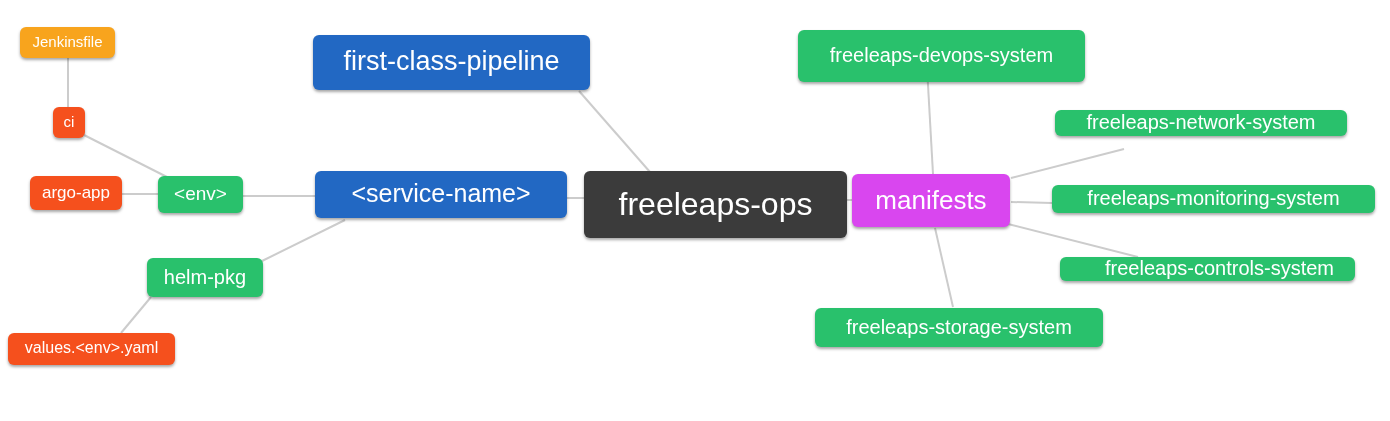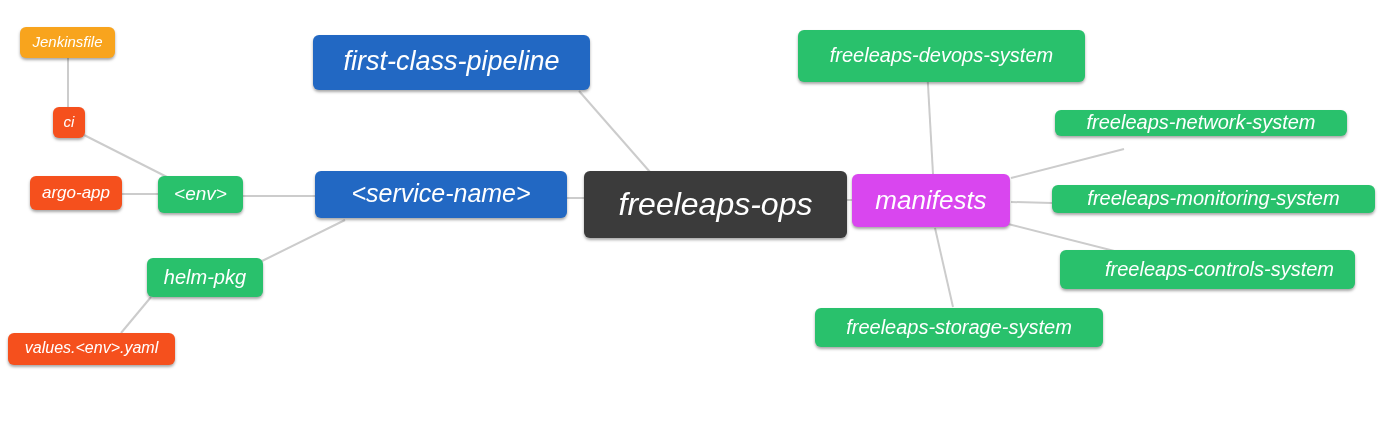--- a/index.html
+++ b/index.html
@@ -7,21 +7,20 @@
     padding: 0;
     background: #ffffff;
     font-family: "Liberation Sans", sans-serif;
   }
   .canvas {
     position: relative;
     width: 1390px;
     height: 421px;
     background: #ffffff;
     overflow: hidden;
-    font-style: italic;
   }
   .edge-layer {
     position: absolute;
     left: 0; top: 0;
     width: 1390px; height: 421px;
   }
   .edge-layer line {
     stroke-width: 2;
     fill: none;
   }
@@ -97,19 +96,19 @@
     </div>
     <div class="node" style="left: 798px; top: 30px; width: 287px; height: 52px; font-size: 20px; background: rgb(41, 193, 108);">
       <span>freeleaps-devops-system</span>
     </div>
     <div class="node" style="left: 1055px; top: 110px; width: 292px; height: 26px; font-size: 20px; background: rgb(41, 193, 108);">
       <span>freeleaps-network-system</span>
     </div>
     <div class="node" style="left: 1052px; top: 185px; width: 323px; height: 28px; font-size: 20px; background: rgb(41, 193, 108);">
       <span>freeleaps-monitoring-system</span>
     </div>
-    <div class="node" style="left: 1060px; top: 250px; width: 295px; height: 39px; font-size: 20px; background: rgb(41, 193, 108); padding-left: 24px;">
+    <div class="node" style="left: 1060px; top: 257px; width: 295px; height: 24px; font-size: 20px; background: rgb(41, 193, 108); padding-left: 24px;">
       <span>freeleaps-controls-system</span>
     </div>
     <div class="node" style="left: 815px; top: 308px; width: 288px; height: 39px; font-size: 20px; background: rgb(41, 193, 108);">
       <span>freeleaps-storage-system</span>
     </div>
   </div>
 
 </body></html>

